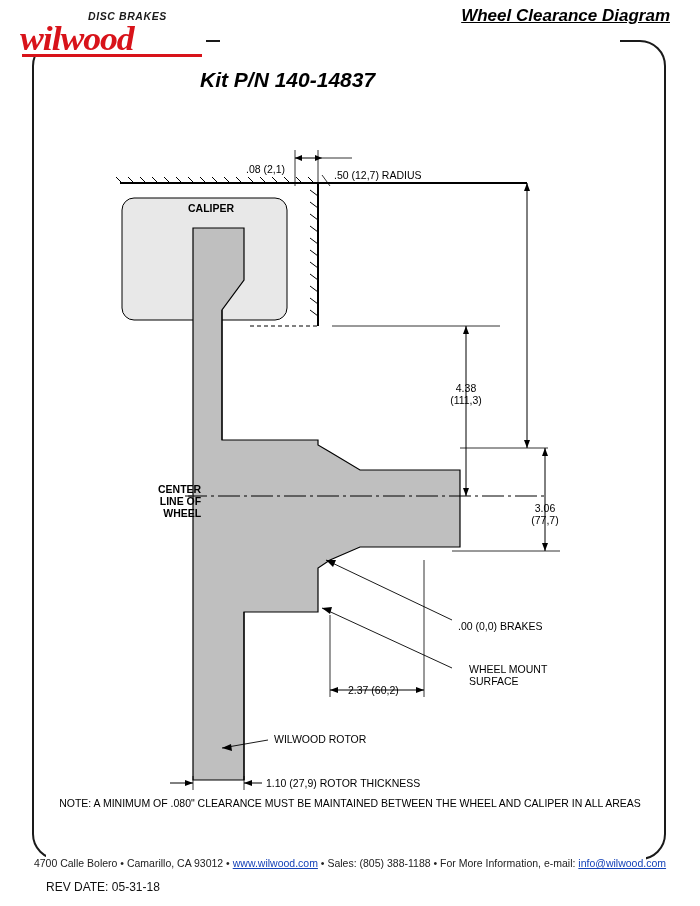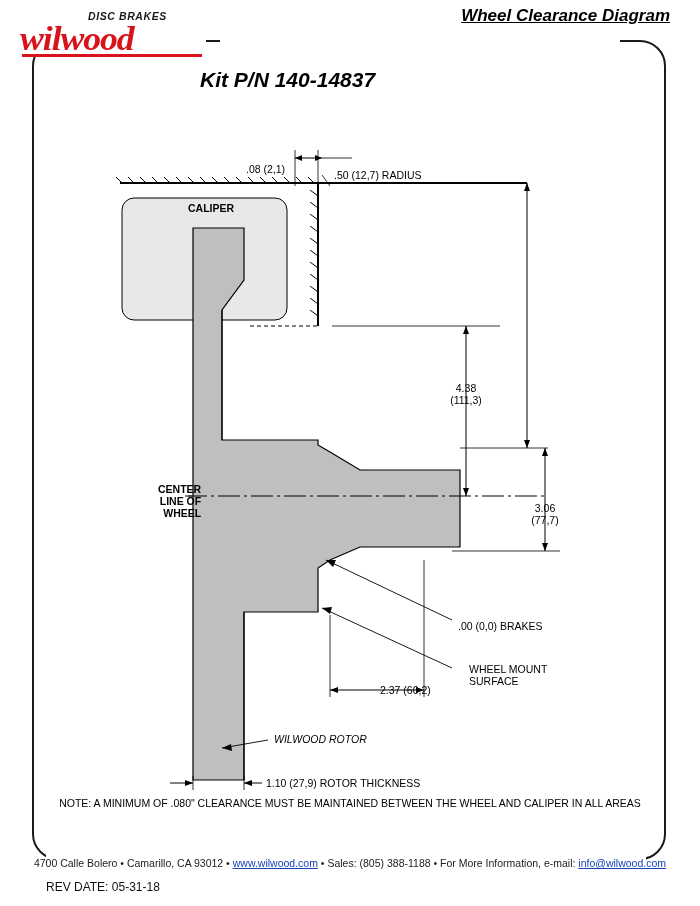--- a/index.html
+++ b/index.html
@@ -214,23 +214,23 @@
 (77,7)</div>
 
   <div class="lbl b" style="left:136px;top:483px;margin-left:22px;">CENTER
 LINE OF
 WHEEL</div>
 
   <div class="lbl" style="left:458px;top:620px;">.00 (0,0) BRAKES</div>
   <div class="lbl" style="left:458px;top:663px;margin-left:11px;">WHEEL MOUNT
 SURFACE</div>
 
-  <div class="lbl" style="left:348px;top:684px;margin-left:32px;">2.37 (60,2)</div>
-
-  <div class="lbl" style="left:274px;top:733px;font-style:italic;">WILWOOD ROTOR</div>
+  <div class="lbl" style="left:348px;top:684px;">2.37 (60,2)</div>
+
+  <div class="lbl" style="left:274px;top:733px;">WILWOOD ROTOR</div>
 
   <div class="lbl" style="left:266px;top:777px;">1.10 (27,9) ROTOR THICKNESS</div>
 
   <div class="note">NOTE: A MINIMUM OF .080" CLEARANCE MUST BE MAINTAINED
 BETWEEN THE WHEEL AND CALIPER IN ALL AREAS</div>
 
   <div class="footer">
     <span>4700 Calle Bolero • Camarillo, CA 93012 • </span><a href="#">www.wilwood.com</a><span> • Sales: (805) 388-1188 • For More Information, e-mail: </span><a href="#">info@wilwood.com</a>
   </div>
   <div class="rev">REV DATE:  05-31-18</div>

